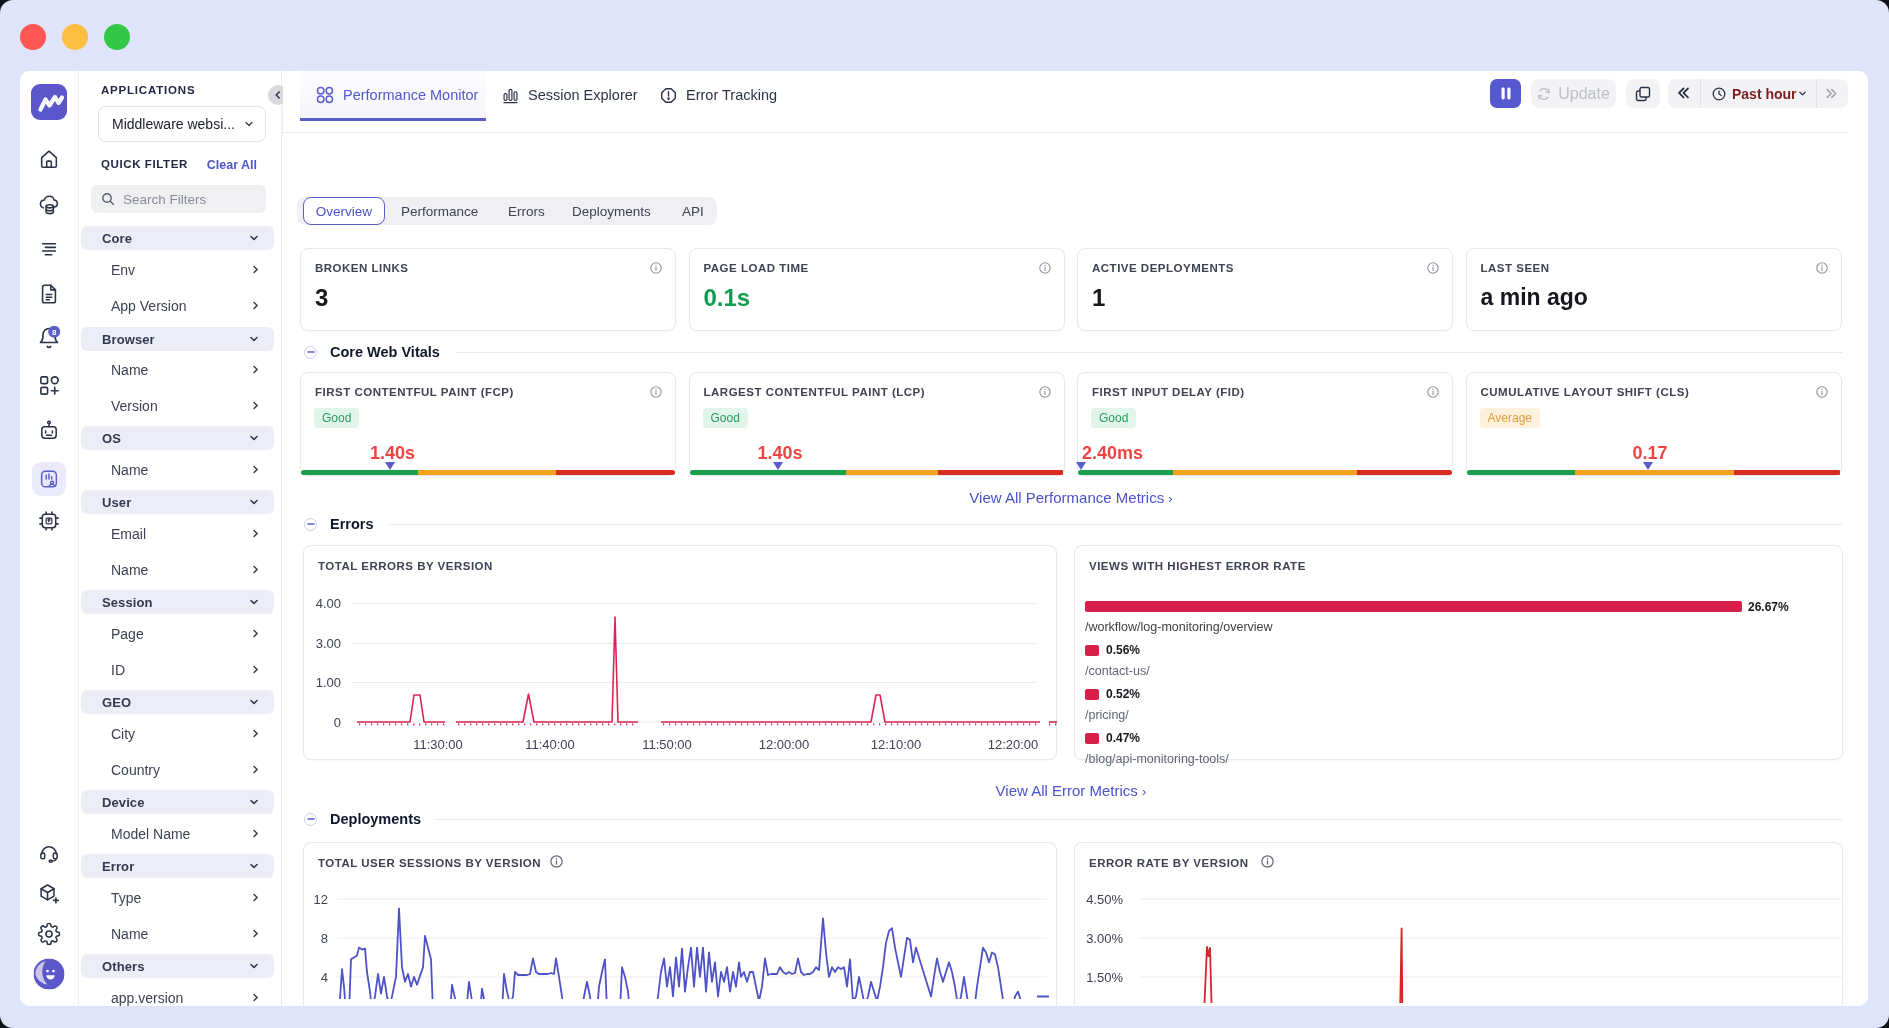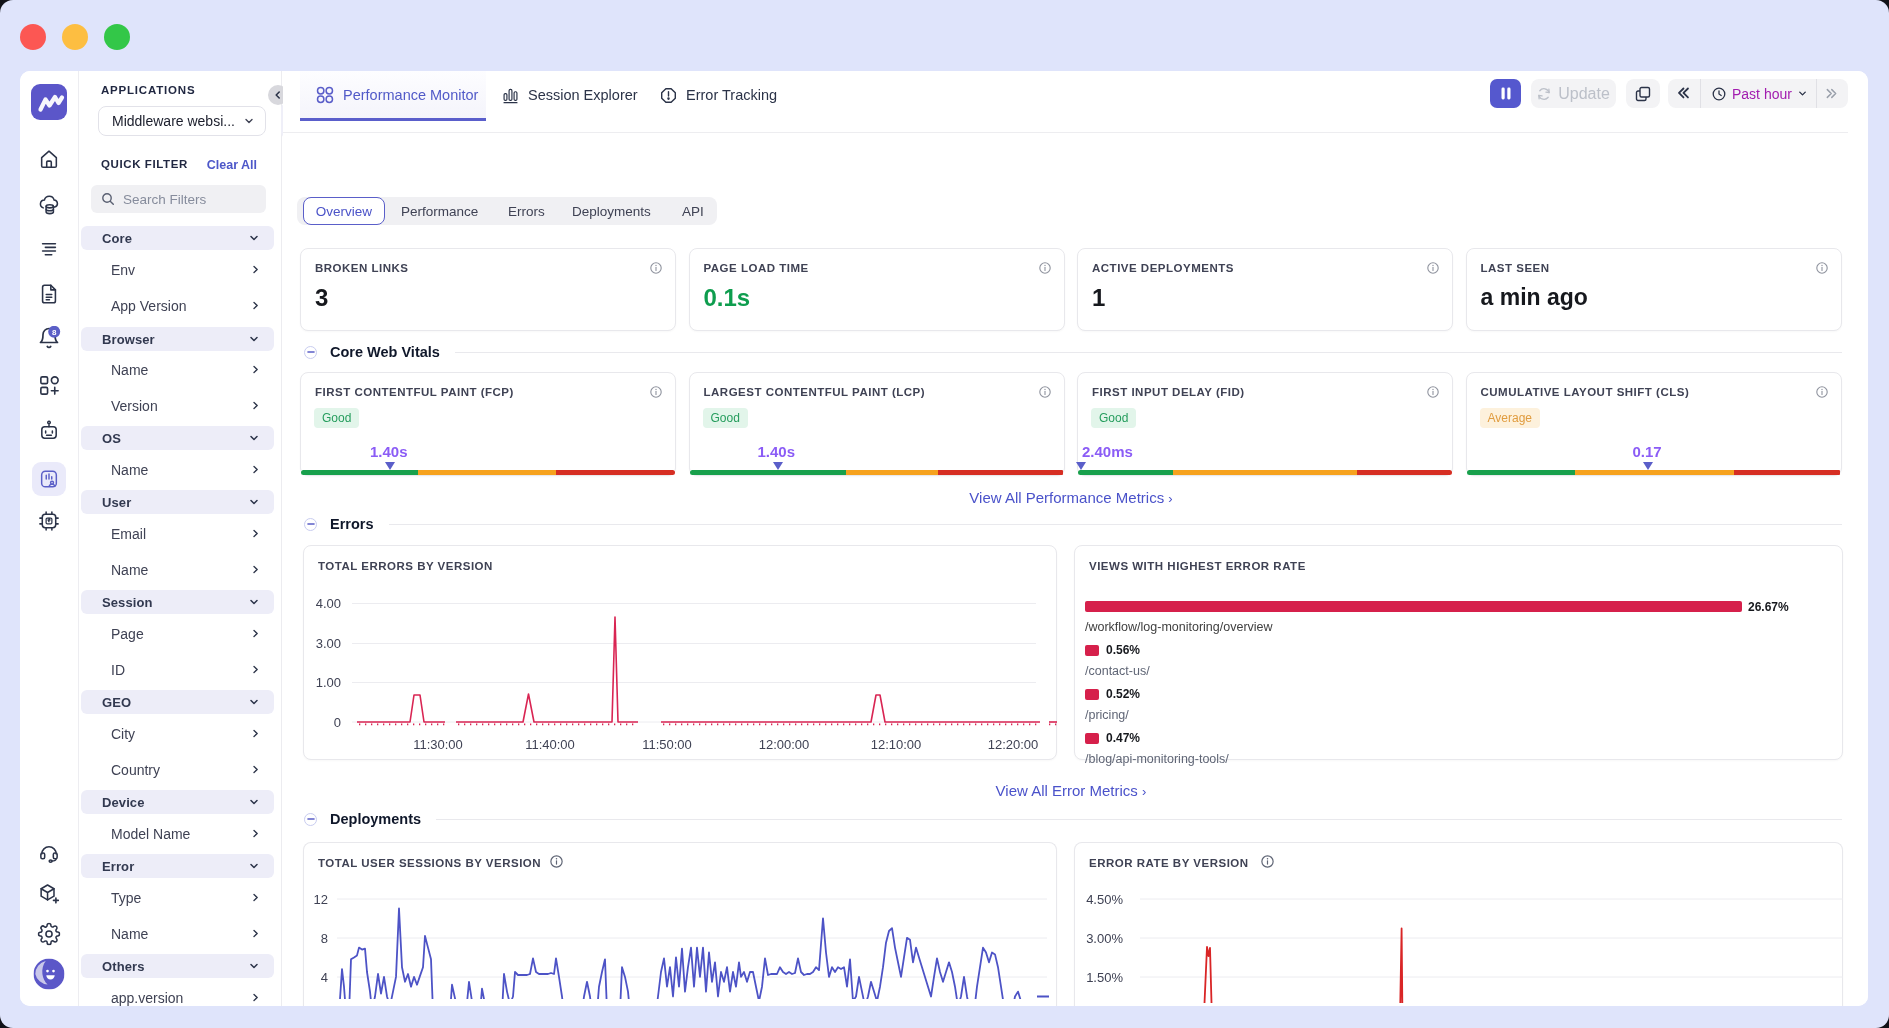--- a/index.html
+++ b/index.html
@@ -38,21 +38,21 @@
   .clabel { position:absolute; left:14px; top:13px; font-size:11.5px; font-weight:700; color:#3f4254; letter-spacing:.5px; }
   .cinfo { position:absolute; right:13px; top:13px; }
   .cval { position:absolute; left:14px; top:35px; font-size:24px; font-weight:700; color:#16181d; }
   .sechdr { position:absolute; height:24px; display:flex; align-items:center; }
   .sechdr .minus { width:13px; height:13px; border-radius:50%; border:1px solid #c9cdf0; display:flex; align-items:center; justify-content:center; margin-right:13px; }
   .sechdr b { font-size:14.5px; color:#0f172a; margin-right:15px; }
   .sechdr .hline { flex:1; height:1px; background:#e9e9ed; }
   .badge { position:absolute; left:13px; top:35px; height:20px; border-radius:4px; font-size:12px; display:flex; align-items:center; padding:0 8px; }
   .bgood { background:#e2f5ea; color:#259d5d; }
   .bavg { background:#fdf1dc; color:#e09c3f; }
-  .vval { position:absolute; top:70px; font-size:15px; font-weight:700; color:#8b5cf6; }
+  .vval { position:absolute; top:70px; font-size:18px; font-weight:700; color:#ef4444; }
   .vtri { position:absolute; top:89px; width:0; height:0; border-left:5.5px solid transparent; border-right:5.5px solid transparent; border-top:8px solid #5a5ec9; }
   .vbar { position:absolute; left:0; bottom:0; width:100%; height:5px; border-radius:3px; overflow:hidden; display:flex; }
   .linkrow { position:absolute; width:100%; text-align:center; font-size:15px; color:#4a52ca; }
   .ctitle { position:absolute; left:14px; top:14px; font-size:11.5px; font-weight:700; color:#3f4254; letter-spacing:.5px; }
 </style>
 </head>
 <body>
 <div class="desk"></div>
 <div class="tl" style="left:20px; background:#fc5753;"></div>
 <div class="tl" style="left:62px; background:#fdbe41;"></div>
@@ -134,21 +134,21 @@
     <svg class="ric" style="top:903px" width="31" height="31" viewBox="0 0 31 31">
         <circle cx="15.5" cy="15.5" r="15.5" fill="#5b57c8"></circle>
         <path d="M1.8 15.5 A13.5 13.5 0 0 1 12.2 2.4 C9.6 5.9 8.3 10.6 8.9 15.5 c.5 4.2 2.4 7.9 5.2 10.6 A13.5 13.5 0 0 1 1.8 15.5 Z" fill="#c9c7ea"></path>
         <circle cx="14" cy="12.6" r="1.35" fill="#fff"></circle>
         <circle cx="20" cy="12.6" r="1.35" fill="#fff"></circle>
         <path d="M12.8 16.8 h8.4 a4.2 4.2 0 0 1 -8.4 0 Z" fill="#fff"></path>
       </svg>
   </div>
   <div class="sidebar">
     <div style="position:absolute; left:21px; top:13px; font-size:11.5px; font-weight:700; color:#212842; letter-spacing:.8px;">APPLICATIONS</div>
-    <div style="position:absolute; left:18px; top:35px; width:168px; height:30px; border:1px solid #e2e2e9; border-radius:8px; display:flex; align-items:center;">
+    <div style="position:absolute; left:18px; top:35px; width:168px; height:36px; border:1px solid #e2e2e9; border-radius:8px; display:flex; align-items:center;">
       <span style="font-size:14px; color:#1a1d2b; margin-left:13px;">Middleware websi...</span>
       <svg style="position:absolute; right:10px;" width="12" height="12" viewBox="0 0 12 12" fill="none" stroke="#3f4254" stroke-width="1.4" stroke-linecap="round" stroke-linejoin="round">
           <path d="M3 4.5 L6 7.5 L9 4.5"></path>
         </svg>
     </div>
     <div style="position:absolute; left:21px; top:87px; font-size:11.5px; font-weight:700; color:#212842; letter-spacing:.6px;">QUICK FILTER</div>
     <div style="position:absolute; right:24px; top:87px; font-size:12.5px; font-weight:700; color:#4d57c9;">Clear All</div>
     <div style="position:absolute; left:11px; top:114px; width:175px; height:28px; background:#f0f0f3; border-radius:6px; display:flex; align-items:center;">
       <svg style="margin-left:10px;" width="14" height="14" viewBox="0 0 14 14" fill="none" stroke="#5a6072" stroke-width="1.4" stroke-linecap="round">
           <circle cx="6" cy="6" r="4.2"></circle>
@@ -365,21 +365,21 @@
     <div class="ctl" style="left:1385px; width:180px;">
       <div style="position:absolute; left:32px; top:0; width:1px; height:29px; background:#e0e0e5;"></div>
       <div style="position:absolute; left:148px; top:0; width:1px; height:29px; background:#e0e0e5;"></div>
       <svg style="position:absolute; left:8px; top:7px;" width="15" height="15" viewBox="0 0 14 14" fill="none" stroke="#2b3348" stroke-width="1.8" stroke-linecap="round" stroke-linejoin="round">
           <path d="M7.5 2.5 L3 7 L7.5 11.5 M12 2.5 L7.5 7 L12 11.5" transform="scale(0.93)"></path>
         </svg>
       <svg style="position:absolute; left:44px; top:7.5px;" width="14" height="14" viewBox="0 0 14 14" fill="none" stroke="#2b3348" stroke-width="1.3" stroke-linecap="round">
           <circle cx="7" cy="7" r="5.8"></circle>
           <path d="M7 4 V7 L9.2 8.5"></path>
         </svg>
-      <span style="position:absolute; left:64px; top:7px; font-size:14px; color:#a21caf; font-weight:400;">Past hour</span>
+      <span style="position:absolute; left:64px; top:7px; font-size:14px; color:#7f1d1d; font-weight:700;">Past hour</span>
       <svg style="position:absolute; left:129px; top:9px;" width="11" height="11" viewBox="0 0 12 12" fill="none" stroke="#2b3348" stroke-width="1.5" stroke-linecap="round" stroke-linejoin="round">
           <path d="M3 4.5 L6 7.5 L9 4.5"></path>
         </svg>
       <svg style="position:absolute; left:157px; top:8px;" width="13" height="13" viewBox="0 0 14 14" fill="none" stroke="#9aa0ab" stroke-width="1.6" stroke-linecap="round" stroke-linejoin="round">
           <path d="M2.5 2.8 L6.7 7 L2.5 11.2 M7.3 2.8 L11.5 7 L7.3 11.2"></path>
         </svg>
     </div>
     <div class="pills">
       <div class="pill pillact" style="position:absolute; left:6px; top:0;">Overview</div>
       <div class="pill" style="position:absolute; left:104px; top:7px;">Performance</div>

